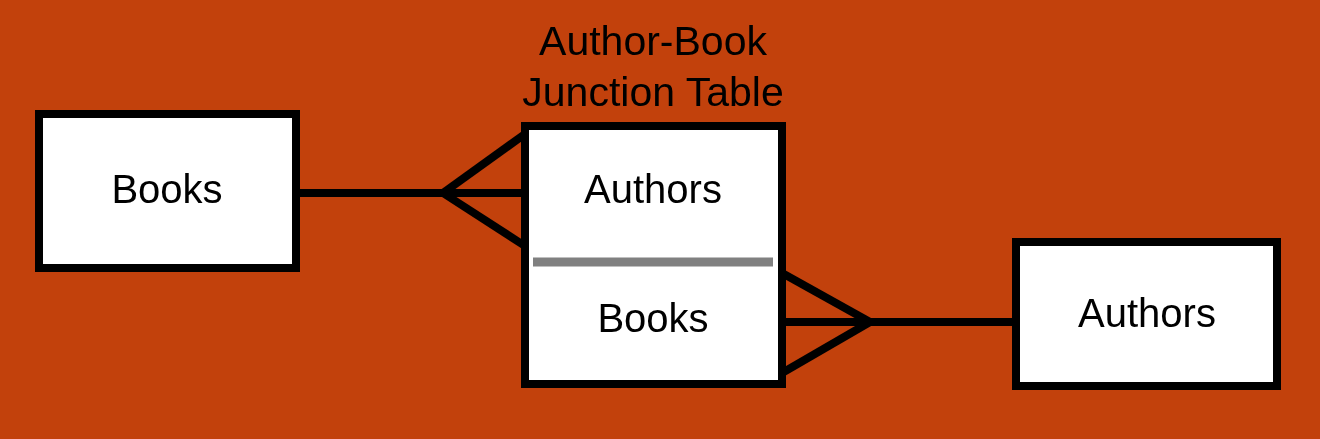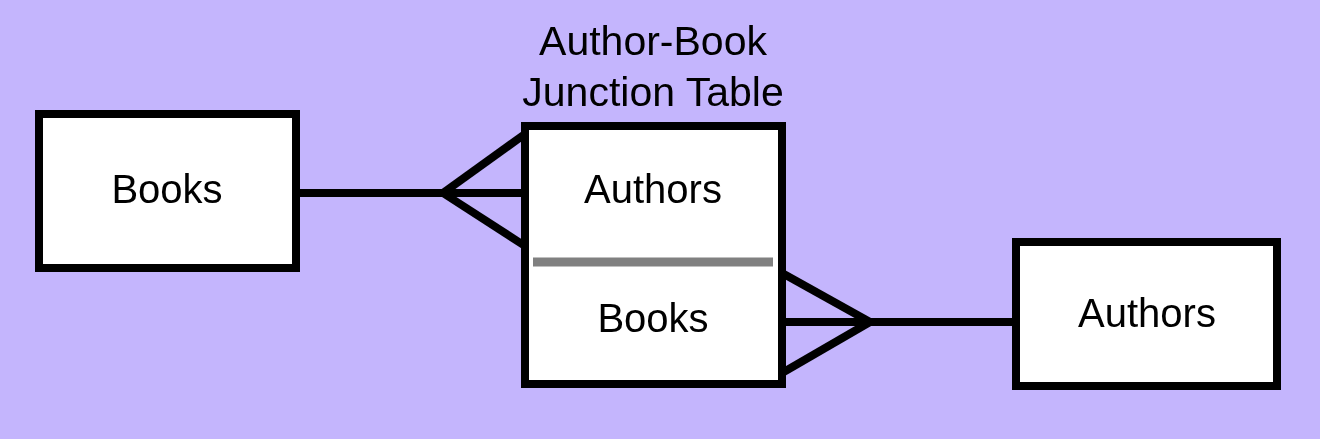--- a/index.html
+++ b/index.html
@@ -4,21 +4,21 @@
 <style>
   html, body {
     margin: 0;
     padding: 0;
     background: #ffffff;
   }
   #diagram-canvas {
     position: relative;
     width: 1320px;
     height: 439px;
-    background: #c4b5fd;
+    background: #c2410c;
     overflow: hidden;
     font-family: "Liberation Sans", sans-serif;
   }
   #diagram-canvas svg {
     display: block;
     width: 1320px;
     height: 439px;
   }
   .er-box {
     fill: #ffffff;

